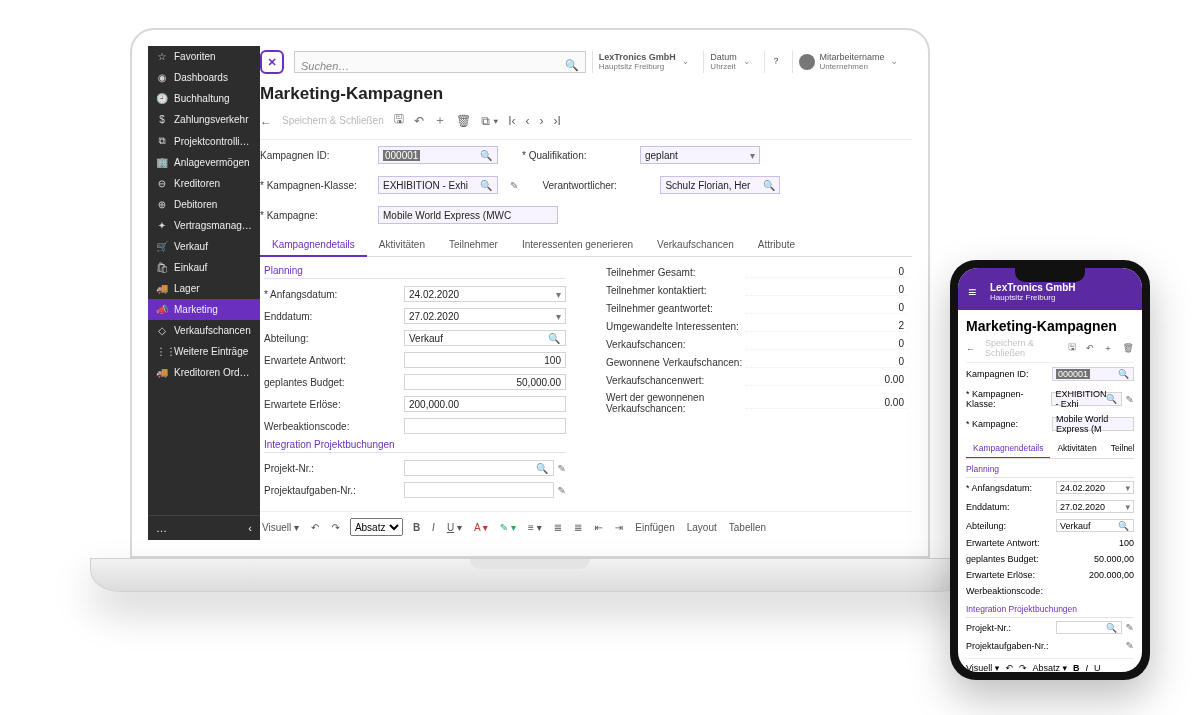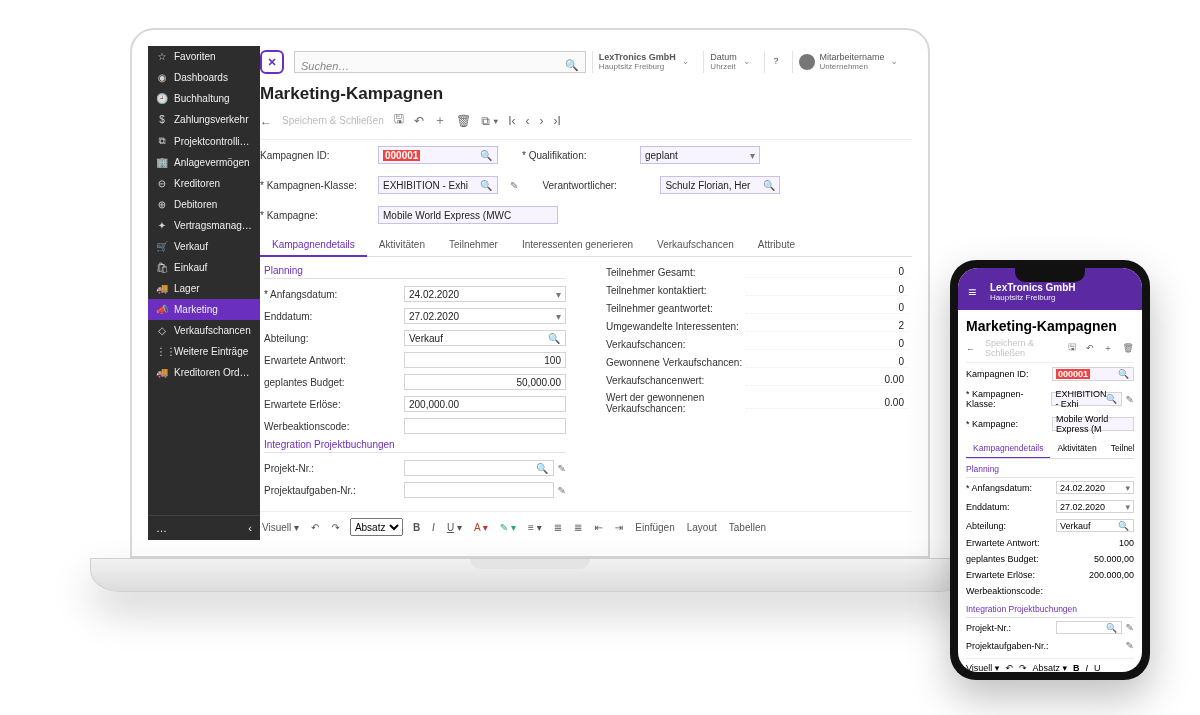--- a/index.html
+++ b/index.html
@@ -74,21 +74,21 @@
 
   .formrow { display: flex; gap: 24px; padding: 6px 0; align-items: center; }
   .fld { display: flex; align-items: center; gap: 8px; font-size: 10px; }
   .fld label { width: 110px; color: #333; }
   .inp {
     border: 1px solid #c9c0e8; background: #f7f4ff; height: 18px;
     font-size: 10px; padding: 0 4px; display: flex; align-items: center;
     min-width: 120px; position: relative;
   }
   .inp .mag, .inp .caret { margin-left: auto; color: #777; font-size: 10px; }
-  .hl { background: #ef4444; color: #fff; padding: 0 2px; font-weight: bold; }
+  .hl { background: #737373; color: #fff; padding: 0 2px; }
   .pencil { color: #777; margin-left: 4px; cursor: pointer; font-size: 10px; }
 
   .tabs { display: flex; border-bottom: 1px solid #ddd; margin-top: 4px; }
   .tab { padding: 5px 12px; font-size: 10px; color: #555; cursor: pointer; }
   .tab.active { color: #6b2fbf; border-bottom: 2px solid #6b2fbf; margin-bottom: -1px; }
 
   .panel { display: flex; gap: 40px; padding: 6px 4px 4px 4px; }
   .col { flex: 1; }
   .grp-title { font-size: 10px; color: #6b2fbf; border-bottom: 1px solid #e5def5; padding: 2px 0; margin-bottom: 4px; }
   .kv { display: flex; align-items: center; font-size: 10px; padding: 3px 0; }

